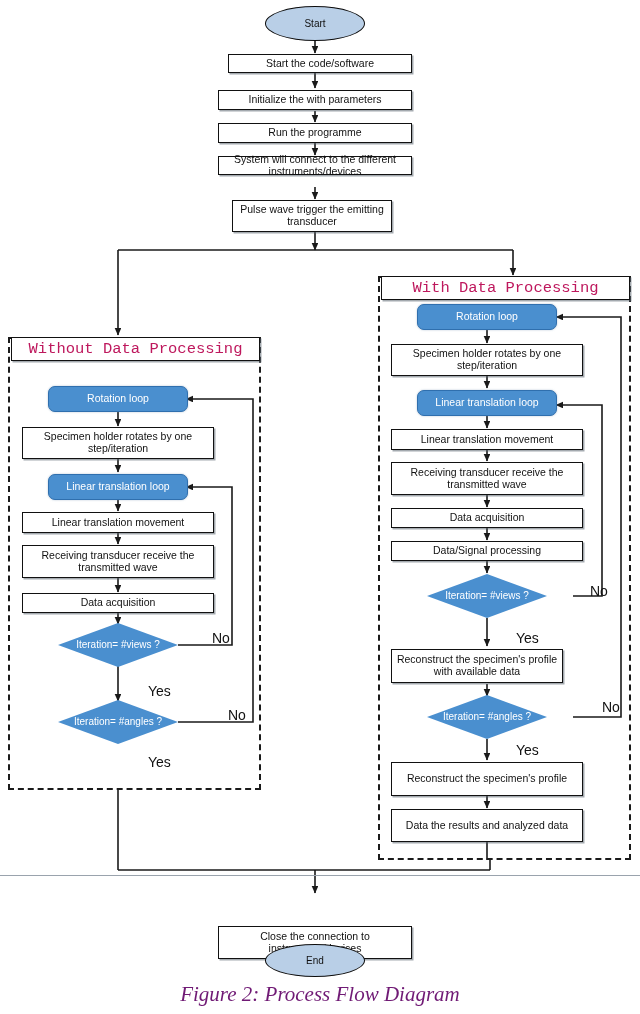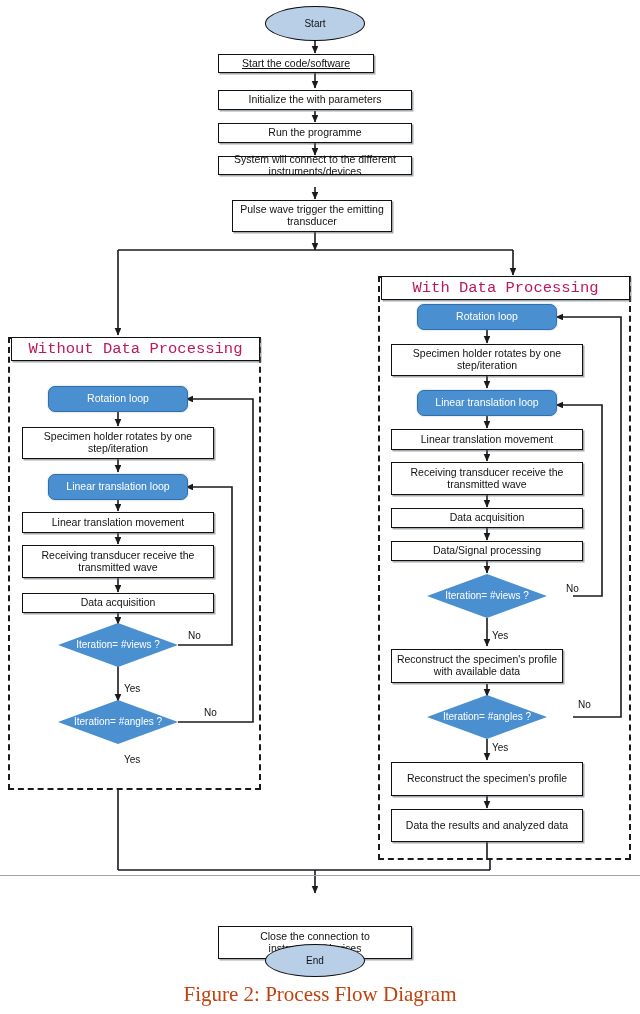--- a/index.html
+++ b/index.html
@@ -86,33 +86,35 @@
     align-items:center;
     justify-content:center;
     font-size:15.5px;
     color:#be185d;
     z-index:4;
     font-family:Liberation Mono, monospace;
   }
   
   .edgelbl{
     position:absolute;
-    font-size:10px;
+    font-size:14px;
     color:#111111;
     white-space:nowrap;
     z-index:5;
+    margin-left:24px;
   }
   
   #caption{
     position:absolute;
     left:0; right:0;
     text-align:center;
     font-family:"Liberation Serif", serif;
+    font-style:italic;
     font-size:21px;
-    color:#c2410c;
+    color:#701a75;
   }
   .rule{
     position:absolute;
     background:#9aa3ad;
   }
 </style>
 </head>
 <body>
 
 <div id="page">
@@ -170,21 +172,21 @@
       <path d="M573,596 L602,596 L602,405 L556,405" marker-end="url(#ah)"></path>
 
       <path d="M573,717 L621,717 L621,317 L556,317" marker-end="url(#ah)"></path>
     </g>
   </svg>
 
   <div class="rule" style="left:0;top:875px;width:640px;height:1.2px;"></div>
 
   <div class="node terminator" style="left:265px;top:6px;width:100px;height:35px;">Start</div>
 
-  <div class="node proc" style="left:218px;top:54px;width:156px;height:19px;text-decoration:underline;">Start the code/software</div>
+  <div class="node proc" style="left:228px;top:54px;width:184px;height:19px;">Start the code/software</div>
 
   <div class="node proc" style="left:218px;top:90px;width:194px;height:20px;">Initialize the with parameters</div>
 
   <div class="node proc" style="left:218px;top:123px;width:194px;height:20px;">Run the programme</div>
 
   <div class="node proc" style="left:218px;top:156px;width:194px;height:19px;">System will connect to the different instruments/devices</div>
 
   <div class="node proc" style="left:232px;top:200px;width:160px;height:32px;">Pulse wave trigger the emitting transducer</div>
 
   <div class="node proc" style="left:218px;top:926px;width:194px;height:33px;">Close the connection to instruments/devices</div>

